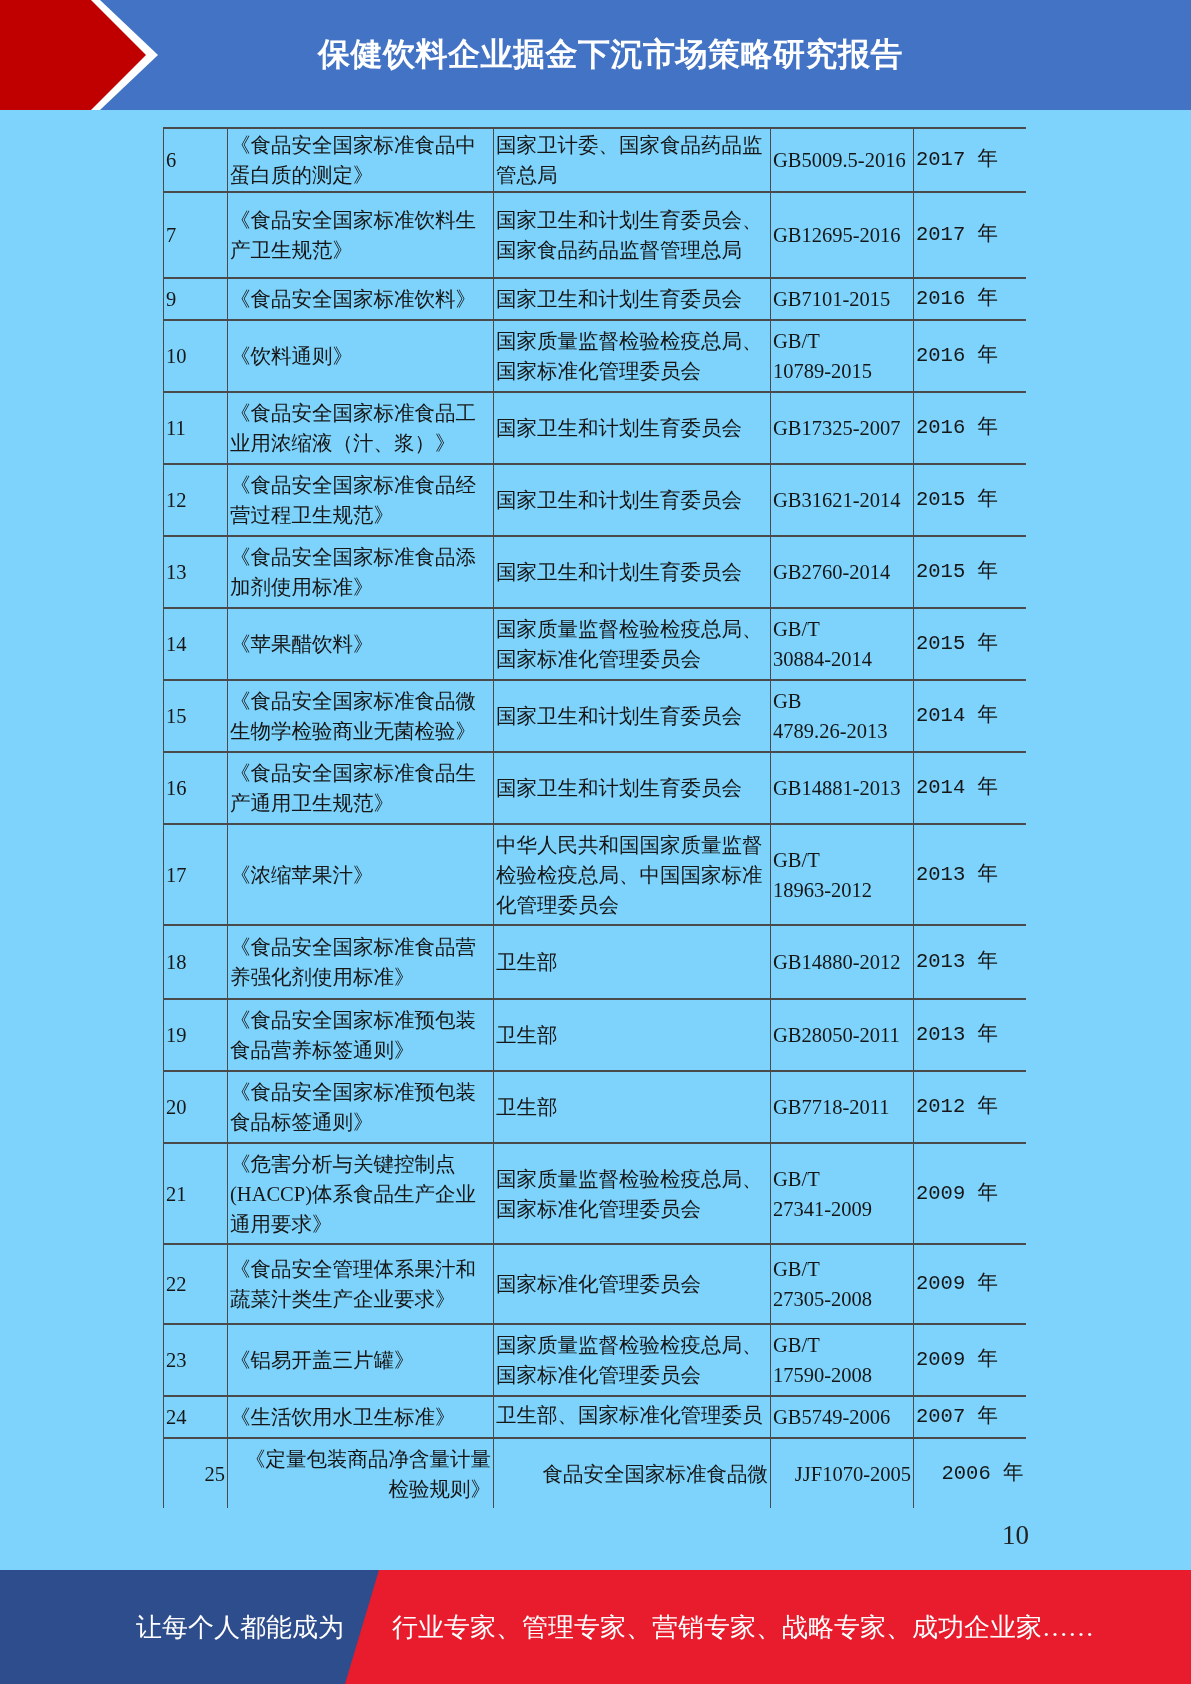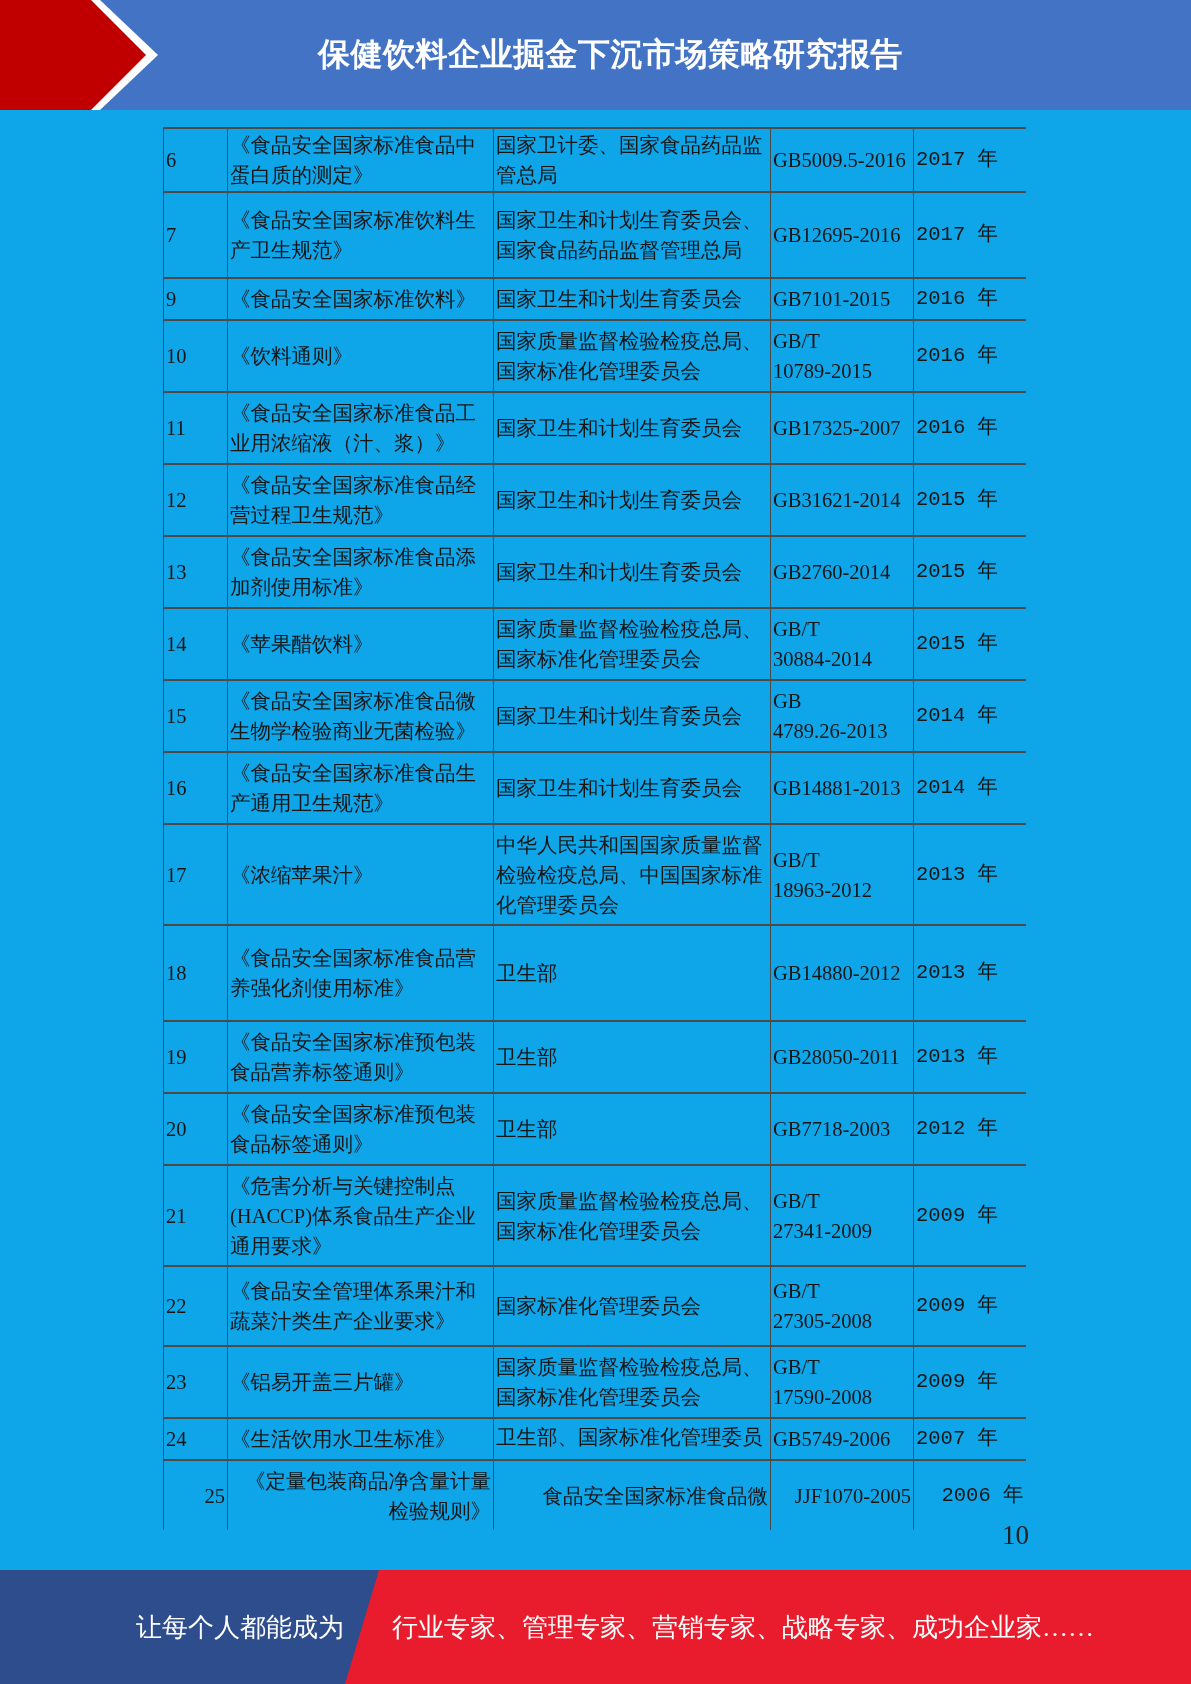--- a/index.html
+++ b/index.html
@@ -1,21 +1,21 @@
 <!DOCTYPE html>
 <html><head>
 <meta charset="utf-8">
 <style>
   * { margin: 0; padding: 0; box-sizing: border-box; }
   html, body { background: #ffffff; }
   .page {
     position: relative;
     width: 1191px;
     height: 1684px;
-    background: #0ea5e9;
+    background: #7dd3fc;
     overflow: hidden;
     font-family: "Liberation Serif", "DejaVu Serif", serif;
     color: #161616;
   }
 
   
   .header-bar {
     position: absolute;
     left: 0; top: 0;
     width: 1191px; height: 110px;
@@ -75,21 +75,21 @@
   #tbl tr:nth-child(2)  { height: 86px; }
   #tbl tr:nth-child(3)  { height: 42px; }
   #tbl tr:nth-child(4)  { height: 72px; }
   #tbl tr:nth-child(5)  { height: 72px; }
   #tbl tr:nth-child(6)  { height: 72px; }
   #tbl tr:nth-child(7)  { height: 72px; }
   #tbl tr:nth-child(8)  { height: 72px; }
   #tbl tr:nth-child(9)  { height: 72px; }
   #tbl tr:nth-child(10) { height: 72px; }
   #tbl tr:nth-child(11) { height: 101px; }
-  #tbl tr:nth-child(12) { height: 96px; }
+  #tbl tr:nth-child(12) { height: 74px; }
   #tbl tr:nth-child(13) { height: 72px; }
   #tbl tr:nth-child(14) { height: 72px; }
   #tbl tr:nth-child(15) { height: 101px; }
   #tbl tr:nth-child(16) { height: 80px; }
   #tbl tr:nth-child(17) { height: 72px; }
   #tbl tr:nth-child(18) { height: 42px; }
   #tbl tr:nth-child(19) { height: 70px; text-align: right; }
   
   #tbl tr:nth-child(18) td.c-issuer .cw { max-height: 34px; }
 
@@ -404,21 +404,21 @@
               <div class="cw">20</div>
             </td>
             <td class="c-name">
               <div class="cw">《食品安全国家标准预包装
 食品标签通则》</div>
             </td>
             <td class="c-issuer">
               <div class="cw">卫生部</div>
             </td>
             <td class="c-code">
-              <div class="cw">GB7718-2003</div>
+              <div class="cw">GB7718-2011</div>
             </td>
             <td class="c-year">
               <div class="cw">2012 年</div>
             </td>
           </tr>
           <tr>
             <td class="c-no">
               <div class="cw">21</div>
             </td>
             <td class="c-name">

